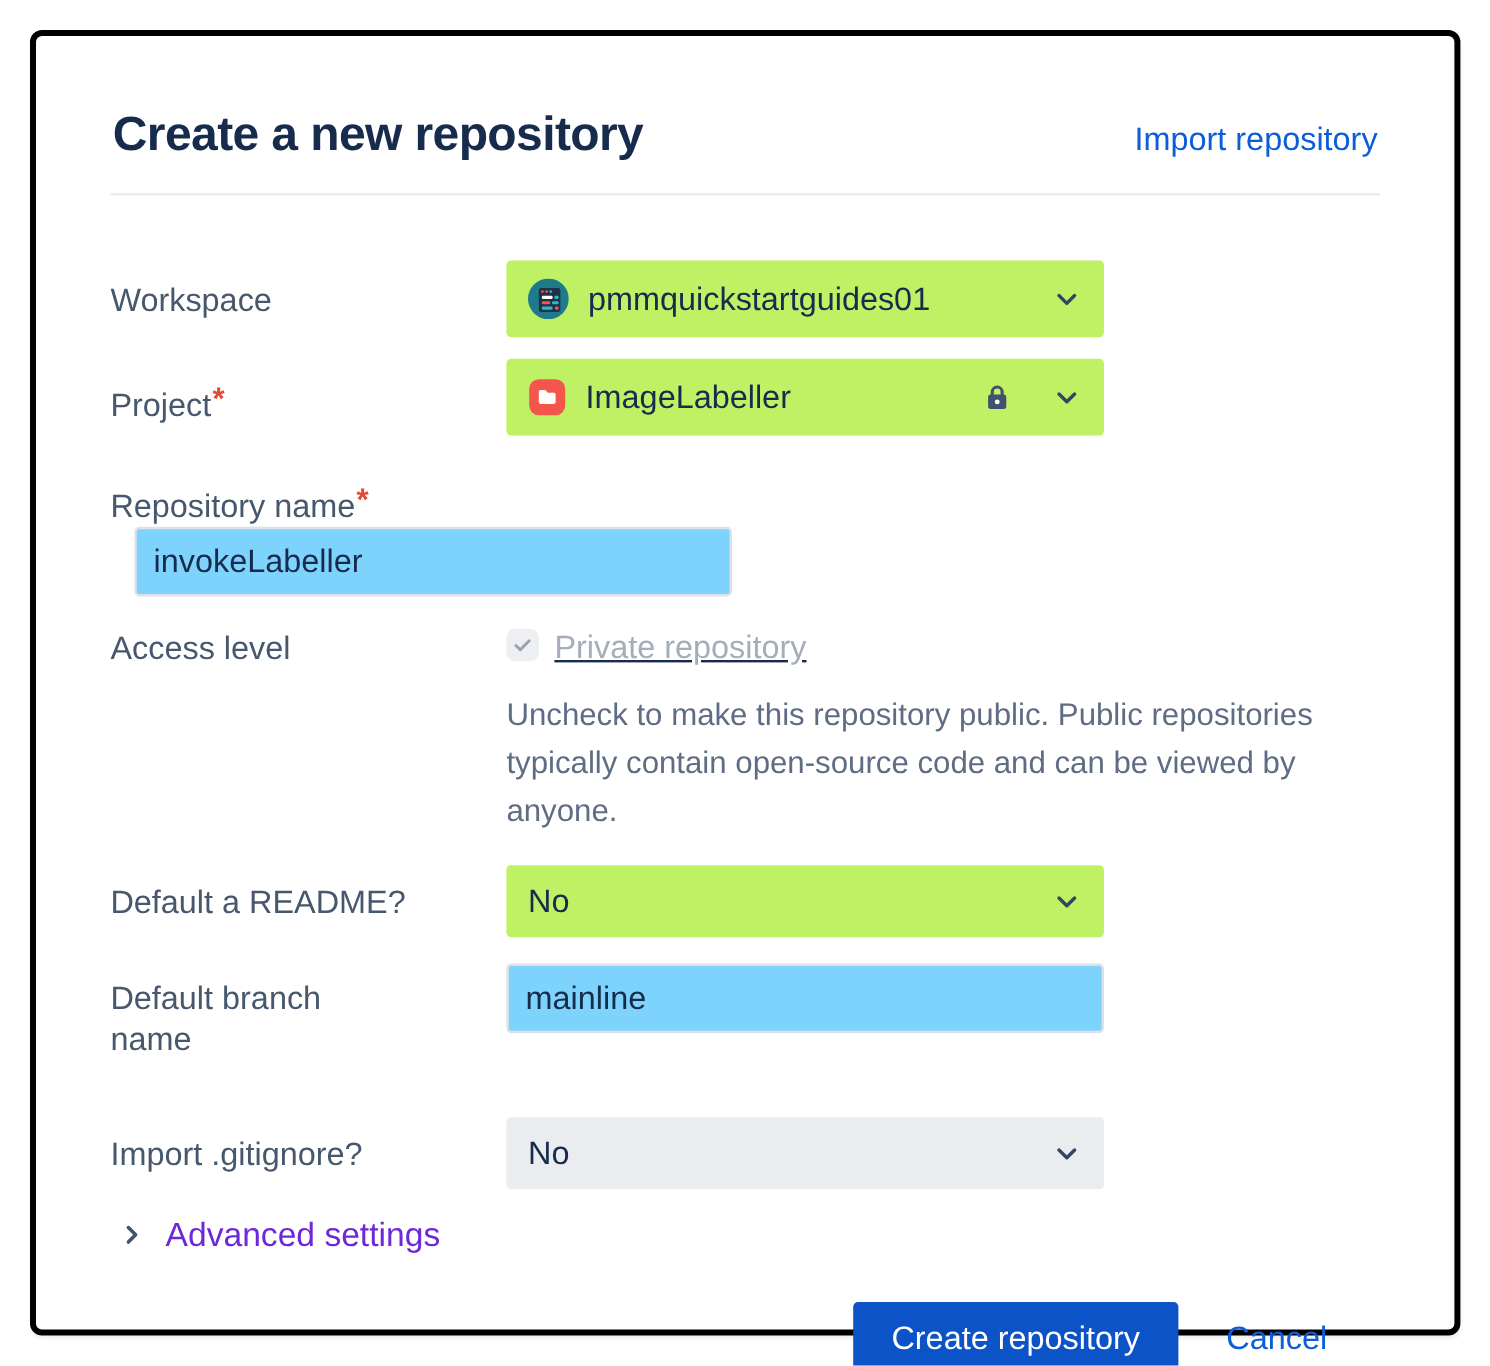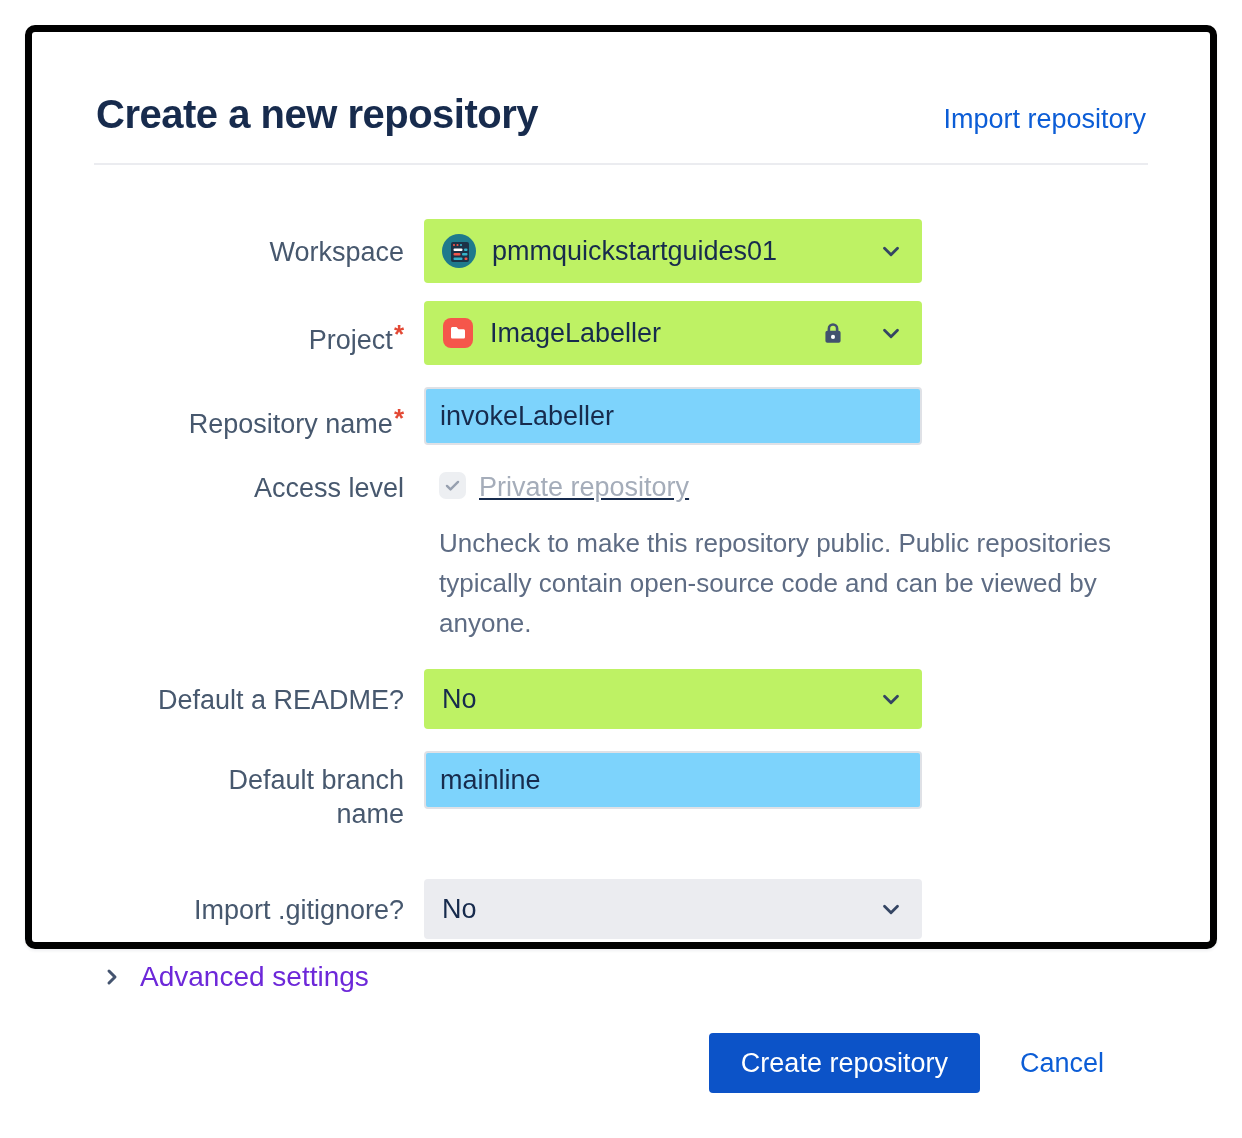--- a/index.html
+++ b/index.html
@@ -6,23 +6,23 @@
   html, body { background: #ffffff; }
   body {
     width: 1242px; height: 1138px;
     font-family: "Liberation Sans", sans-serif;
     color: #172B4D;
     position: relative;
   }
   .card {
     position: absolute;
     left: 25px; top: 25px;
-    width: 1192px; height: 924px;
+    width: 1192px; height: 1088px;
     background: #ffffff;
-    border: 7px solid #000000;
+    border: 5px solid #000000;
     border-radius: 10px;
     box-shadow: 0 2px 3px rgba(23,43,77,0.07);
     padding: 60px 62px 56px 62px;
   }
   
   .card-header {
     display: flex; justify-content: space-between; align-items: baseline;
     padding: 0 2px;
   }
   .page-title {
@@ -35,21 +35,20 @@
   }
   .divider {
     border: none; border-top: 2px solid #EBECF0;
     margin: 26px 0 0 0;
   }
   
   .form { margin-top: 54px; }
   .row { display: flex; align-items: flex-start; }
   .row .label-col {
     width: 310px; flex: none;
-    text-align: right;
     font-size: 27px; font-weight: 500; color: #47586E;
     line-height: 34px;
     white-space: pre-line;
   }
   .row .field-col { flex: 1; margin-left: 20px; }
   .pt-select { padding-top: 16px; }
   .pt-input  { padding-top: 14px; }
   .pt-branch { padding-top: 12px; }
   .asterisk { color: #E34935; font-size: 26px; font-weight: 700; vertical-align: 6px; margin-left: 1px; }
 
@@ -74,22 +73,22 @@
     background: #7dd3fc;
     border: 2px solid #DFE1E6; border-radius: 4px;
     font-family: "Liberation Sans", sans-serif;
     font-size: 27px; color: #172B4D;
     padding: 0 14px; outline: none;
   }
 
   
   .row-workspace { margin-bottom: 18px; }
   .row-project { margin-bottom: 22px; }
-  .row-reponame { margin-bottom: 26px; }
-  .row-access { margin-bottom: 26px; gap: 15px; }
+  .row-reponame { margin-bottom: 26px; flex-direction: column; }
+  .row-access { margin-bottom: 26px; }
   .row-readme { margin-bottom: 22px; }
   .row-branch { margin-bottom: 48px; }
   .row-gitignore { margin-bottom: 22px; }
 
   
   .checkbox-line { display: flex; padding-top: 1px; text-decoration: underline; }
   .checkbox {
     width: 27px; height: 27px; border-radius: 7px;
     background: #EDEFF2;
     display: flex; align-items: center; justify-content: center;

